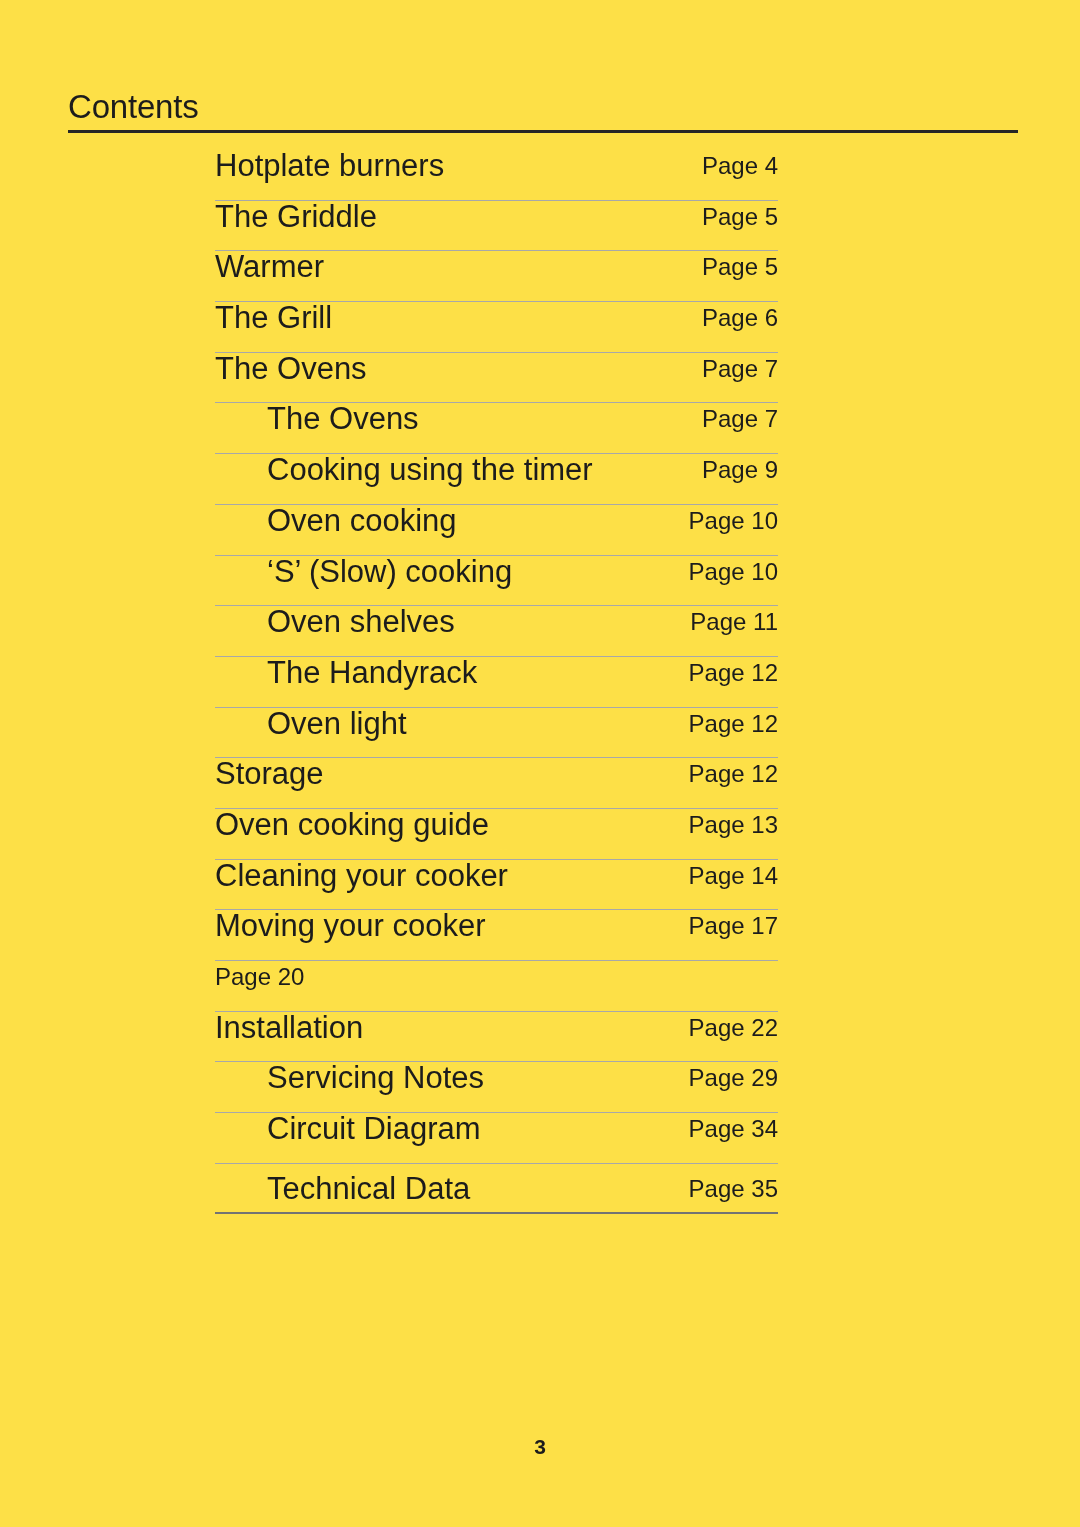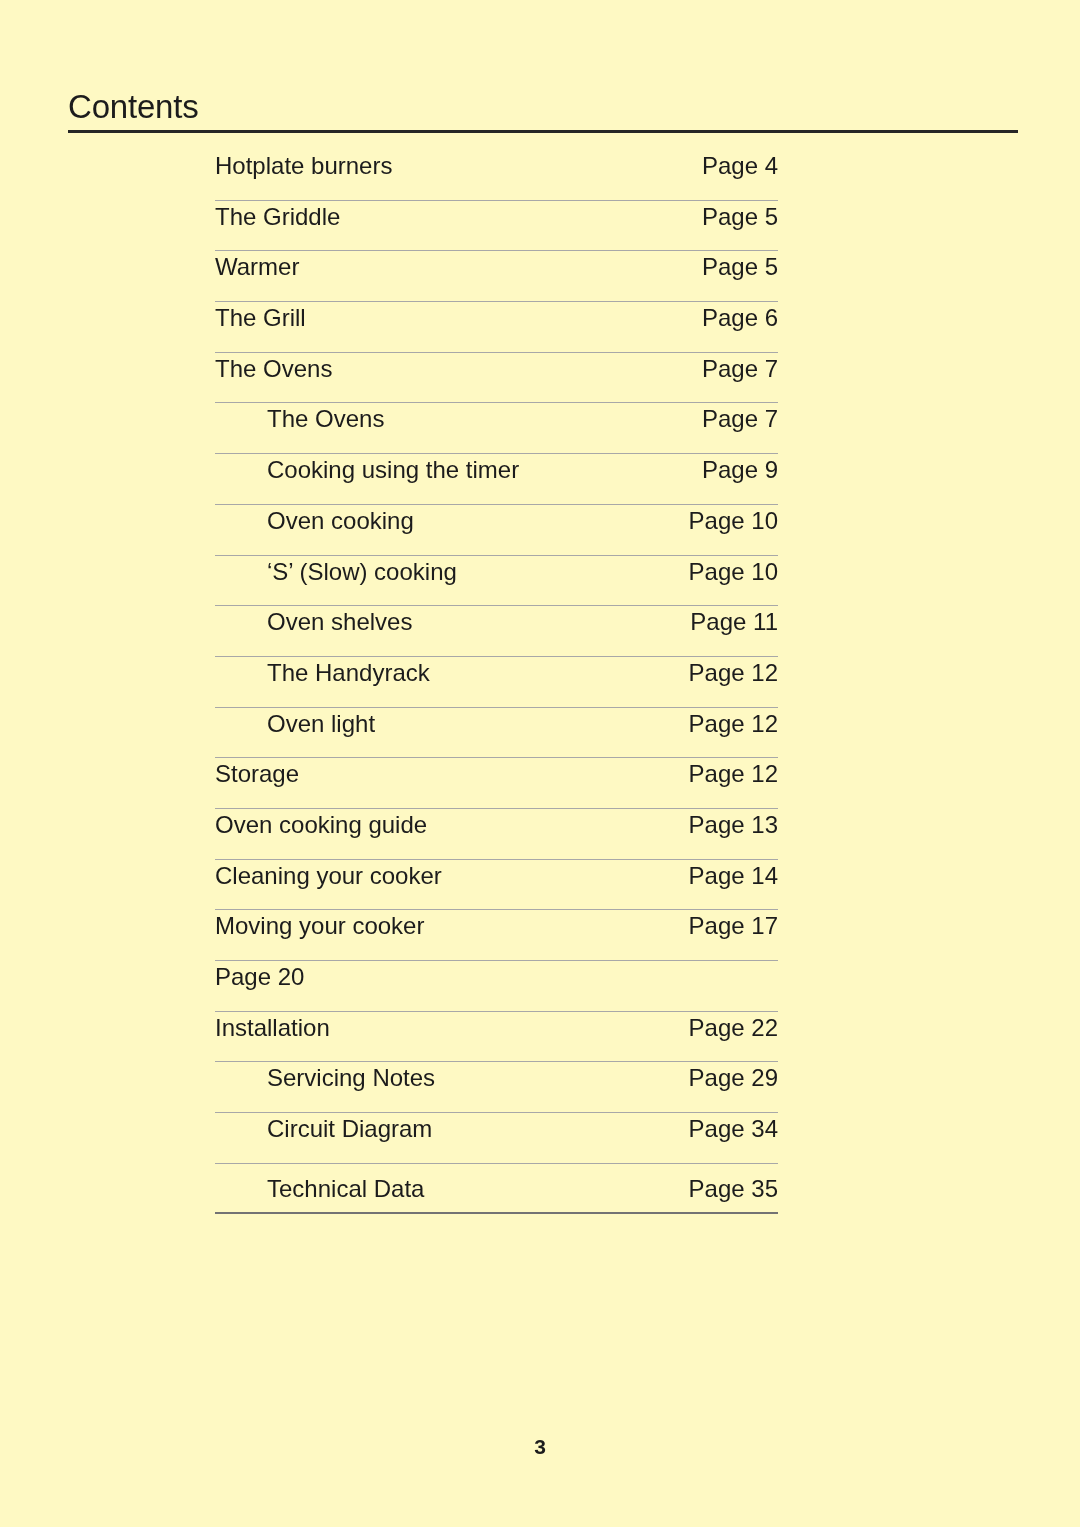--- a/index.html
+++ b/index.html
@@ -14,21 +14,21 @@
     position: relative;
     font-family: "Liberation Sans", sans-serif;
     color: #1a1a1a;
     -webkit-font-smoothing: antialiased;
   }
 
   
   .page {
     position: absolute;
     inset: 0;
-    background: #fef9c3;
+    background: #fde047;
   }
 
   
   .heading-block {
     position: absolute;
     left: 68px;
     top: 88px;
     width: 950px;
   }
   .heading-title {
@@ -62,21 +62,21 @@
     align-items: flex-start;
     justify-content: space-between;
     border-bottom: 1px solid #a8a8a8;
     padding-top: 1px;
   }
   .toc-row:last-child {
     border-bottom: 2px solid #737373;
     align-items: center;
   }
   .toc-label {
-    font-size: 24px;
+    font-size: 31px;
     line-height: 30px;
     font-weight: 400;
     color: #1c1c1c;
     white-space: nowrap;
   }
   .toc-row.level-2 .toc-label {
     padding-left: 52px;
   }
   .toc-page {
     font-size: 24px;

